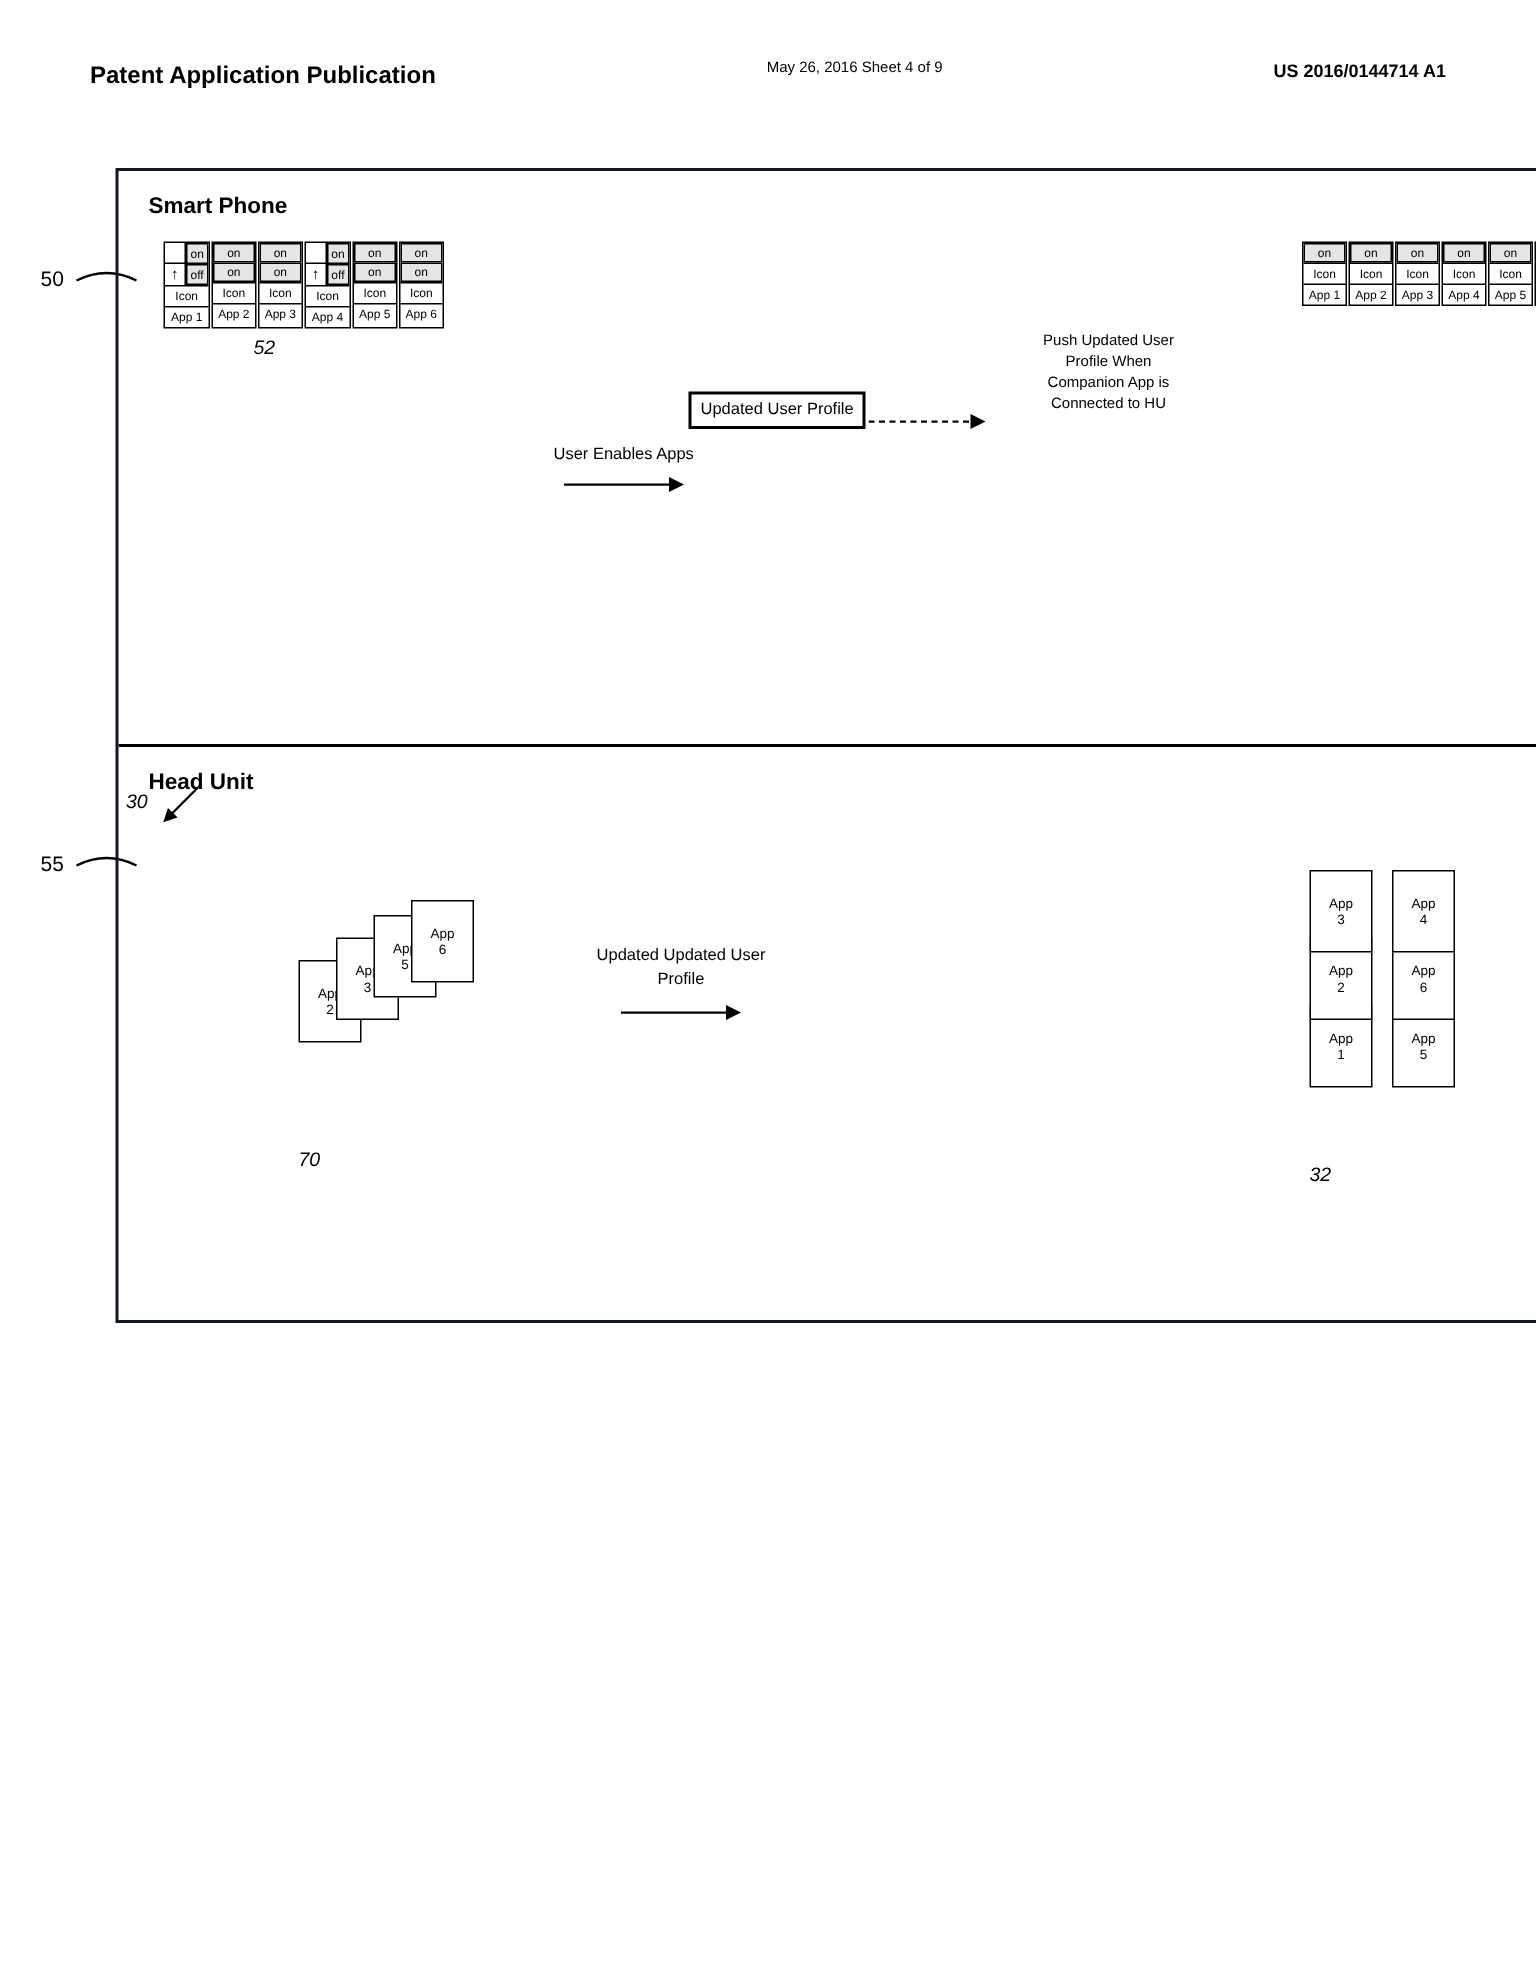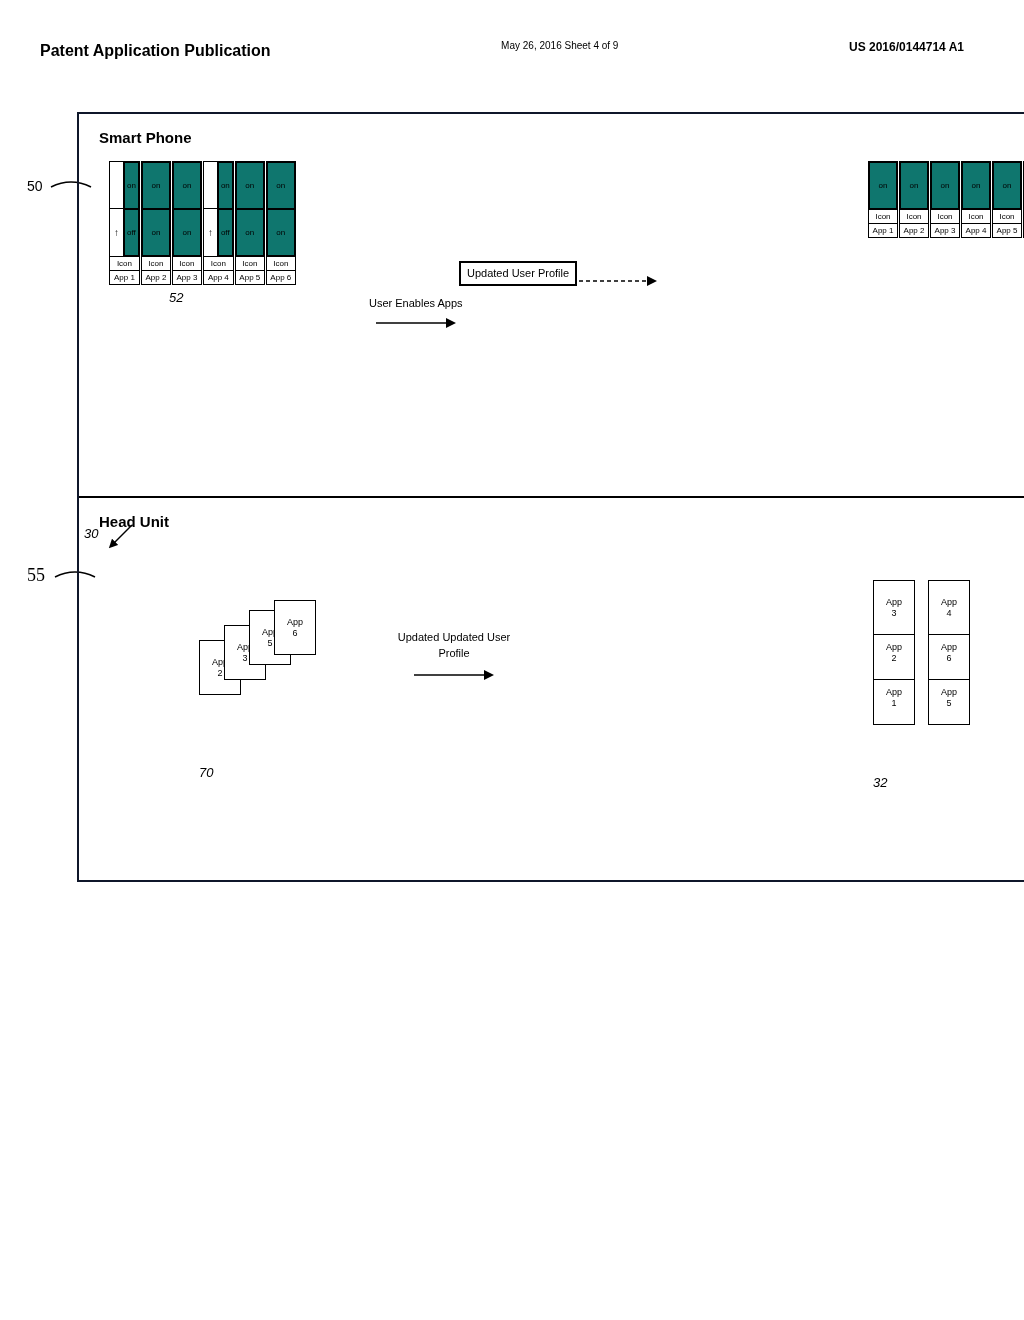--- a/index.html
+++ b/index.html
@@ -9,21 +9,21 @@
       background: #fff;
       font-family: Arial, sans-serif;
       overflow: hidden;
       position: relative;
     }
 
     .page-header {
       display: flex;
       justify-content: space-between;
       align-items: flex-start;
-      padding: 40px 60px 20px 40px;
+      padding: 40px 60px 20px 60px;
       font-size: 14px;
     }
 
     .header-left {
       font-weight: bold;
       font-size: 16px;
       line-height: 1.4;
     }
 
     .header-center {
@@ -79,27 +79,27 @@
 
     .section-label-bottom {
       font-weight: bold;
       font-size: 15px;
       margin-bottom: 10px;
     }
 
     .toggle-cell {
       border: 1px solid #000;
       font-size: 8px;
-      padding: 18px 2px;
+      padding: 1px 2px;
       min-width: 14px;
       min-height: 12px;
       display: flex;
       align-items: center;
       justify-content: center;
-      background: #0f766e;
+      background: #e5e5e5;
     }
 
     .toggle-on {
       font-size: 8px;
     }
 
     .toggle-off {
       font-size: 8px;
     }
 
@@ -127,21 +127,21 @@
 
 <div style="position: relative; width: 870px; margin: 0 auto;">
 
   <div style="position: absolute; left: -50px; top: 60px; font-size:14px;">
     <span>50</span>
     <svg width="50" height="30" style="display:inline-block; vertical-align:middle;">
       <path d="M 5 15 Q 25 5 45 15" stroke="#000" fill="none" stroke-width="1.5"></path>
     </svg>
   </div>
 
-  <div style="position: absolute; left: -50px; top: 450px; font-size:18px;font-family:Liberation Serif, serif;">
+  <div style="position: absolute; left: -50px; top: 450px; font-size:14px;">
     <span>55</span>
     <svg width="50" height="30" style="display:inline-block; vertical-align:middle;">
       <path d="M 5 15 Q 25 5 45 15" stroke="#000" fill="none" stroke-width="1.5"></path>
     </svg>
   </div>
 
   <div class="diagram-outer">
 
     <div class="section-top">
       <div class="section-label-top">Smart Phone</div>
@@ -241,20 +241,23 @@
           <div class="profile-box">Updated User Profile</div>
         </div>
 
         <div style="position: absolute; left: 480px; top: 115px;">
           <svg width="80" height="20">
             <line x1="0" y1="10" x2="68" y2="10" stroke="#000" stroke-width="1.5" stroke-dasharray="4,3"></line>
             <polygon points="68,5 78,10 68,15" fill="#000"></polygon>
           </svg>
         </div>
 
+        <div style="position: absolute; left: 560px; top: 65px; font-size:10px; text-align:center; line-height:1.4; width:160px;">
+          Push Updated User<br>Profile When<br>Companion App is<br>Connected to HU
+        </div>
 
         <div style="position: absolute; right: 20px; top: 5px;">
           <div style="display: flex; flex-direction: row; gap: 1px;">
 
             <div style="display: flex; flex-direction: column; border: 1px solid #000;">
               <div class="toggle-cell toggle-on" style="border-bottom:1px solid #000; min-width:28px;">on</div>
               <div style="display:flex; align-items:center; justify-content:center; font-size:8px; border-top:1px solid #000; padding:2px 2px; white-space:nowrap;">Icon</div>
               <div style="display:flex; align-items:center; justify-content:center; font-size:8px; border-top:1px solid #000; padding:2px 3px; white-space:nowrap;">App 1</div>
             </div>
 

